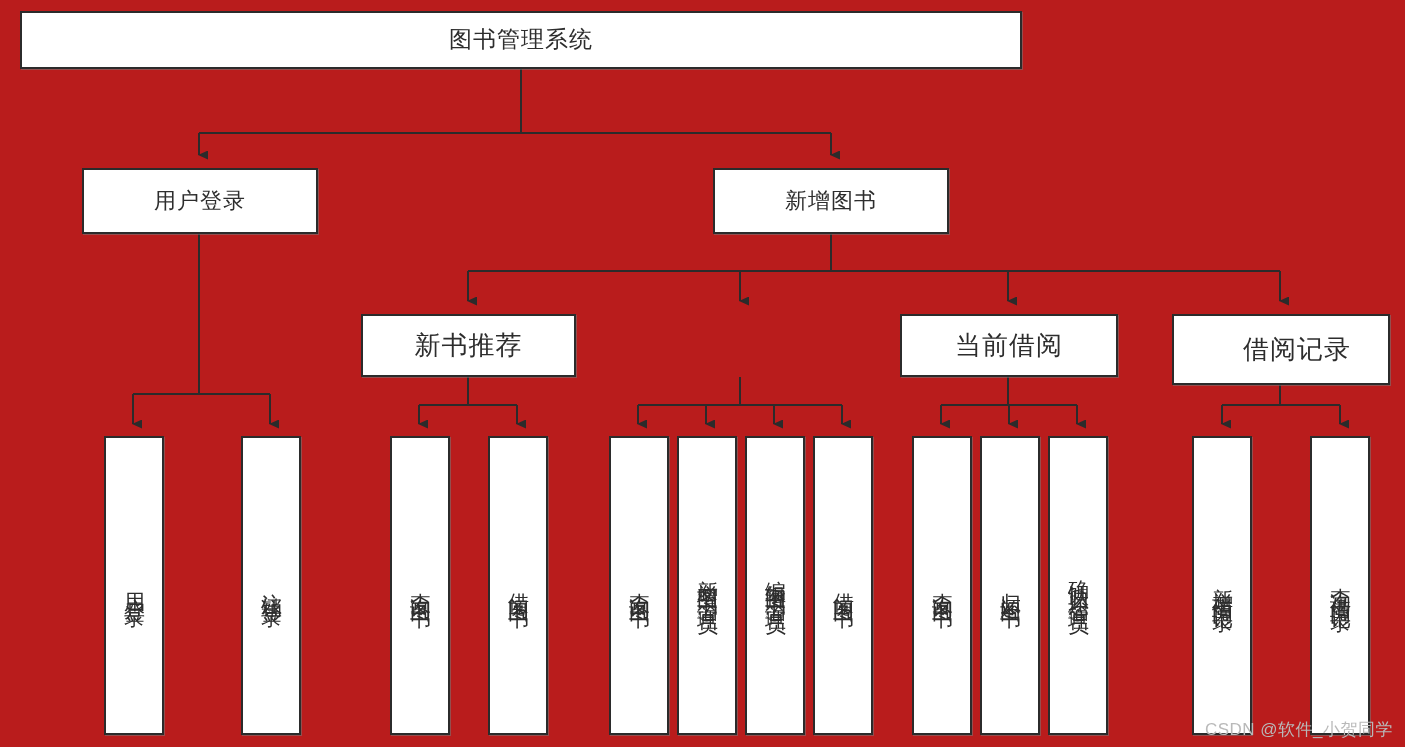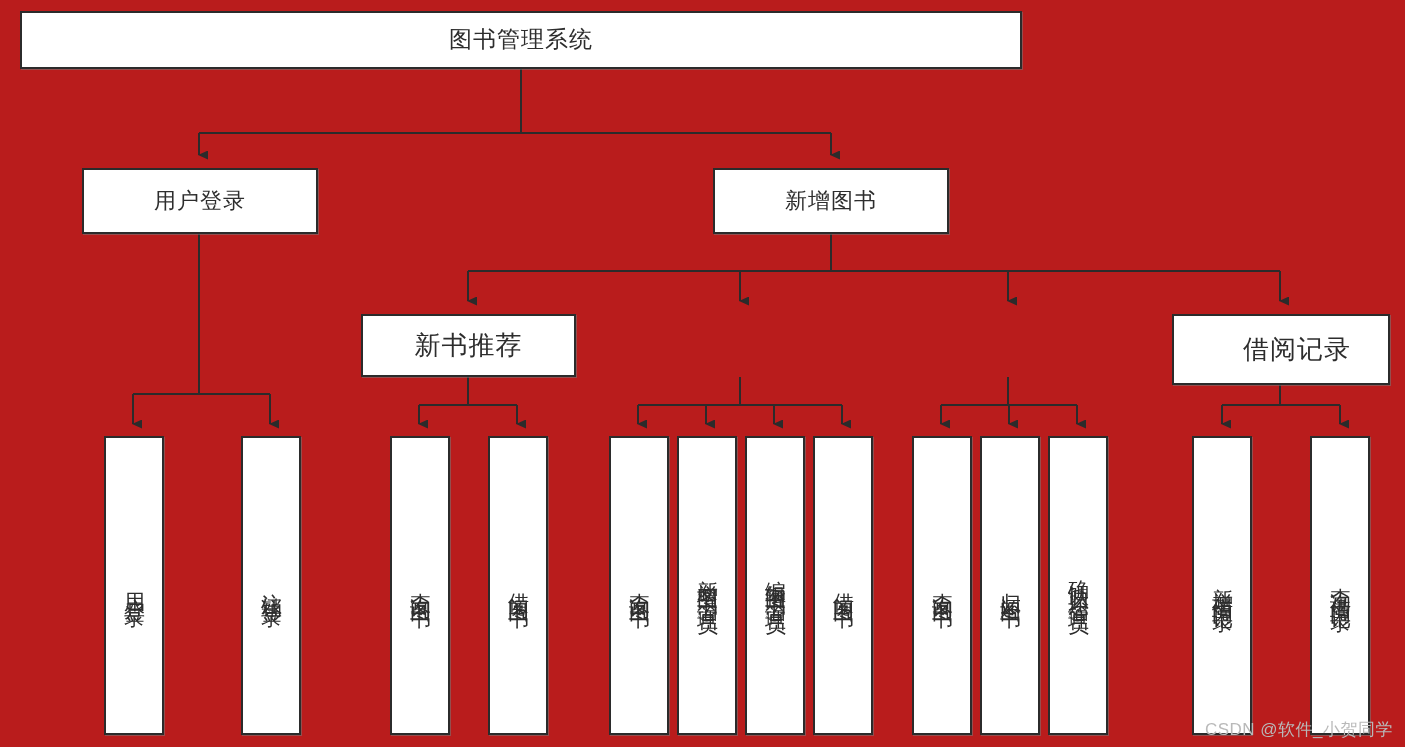--- a/index.html
+++ b/index.html
@@ -127,20 +127,23 @@
   <div class="node-box level2" style="left:82px; top:168px; width:236px; height:66px;">
     <span class="node-label">用户登录</span>
   </div>
   <div class="node-box level2" style="left:713px; top:168px; width:236px; height:66px;">
     <span class="node-label">新增图书</span>
   </div>
 
   <div class="node-box level3" style="left:361px; top:314px; width:215px; height:63px;">
     <span class="node-label">新书推荐</span>
   </div>
+  <div class="node-box level3" style="left:900px; top:314px; width:218px; height:63px;">
+    <span class="node-label">当前借阅</span>
+  </div>
   <div class="node-box level3" style="left:1172px; top:314px; width:218px; height:71px;padding-left:32px;">
     <span class="node-label">借阅记录</span>
   </div>
 
   <div class="node-box vertical" style="left:104px; top:436px; width:60px; height:299px;">
     <span class="node-label">用户登录</span>
   </div>
   <div class="node-box vertical" style="left:241px; top:436px; width:60px; height:299px;">
     <span class="node-label">注销登录</span>
   </div>

